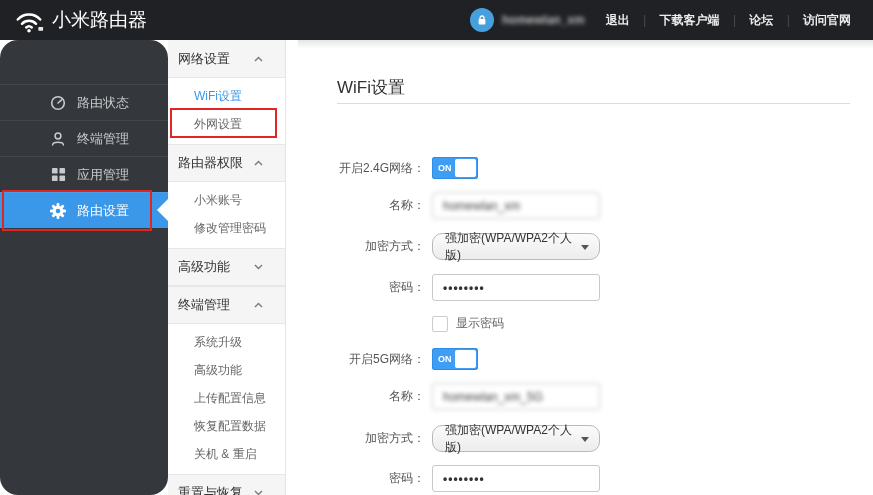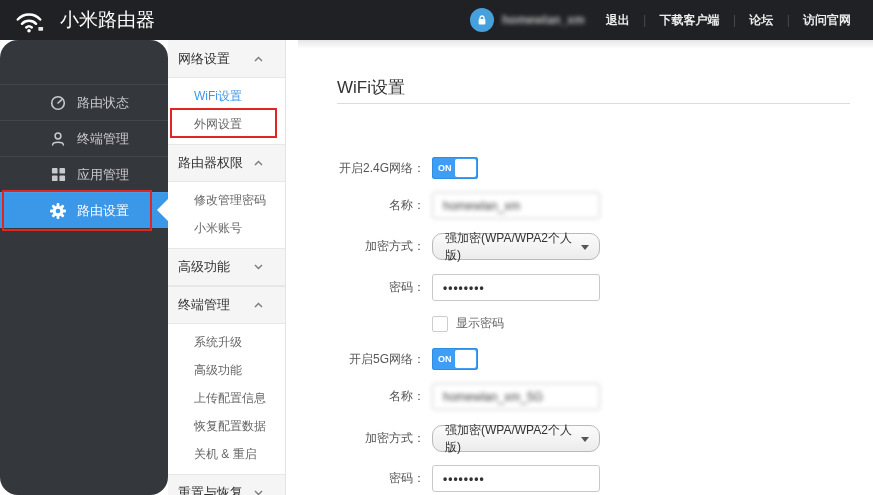--- a/index.html
+++ b/index.html
@@ -2,21 +2,21 @@
 <html><head>
 <meta charset="utf-8">
 <style>
   html,body{margin:0;padding:0;background:#fff;}
   .app{position:relative;width:873px;height:495px;overflow:hidden;
        font-family:"Liberation Sans","DejaVu Sans",sans-serif;background:#fff;}
 
   
   .topbar{position:absolute;left:0;top:0;width:873px;height:40px;background:#202124;
           display:flex;align-items:center;box-sizing:border-box;}
-  .logo{display:flex;align-items:center;gap:16px;padding-left:14px;color:#fff;font-size:19px;}
+  .logo{display:flex;align-items:center;gap:8px;padding-left:14px;color:#fff;font-size:19px;}
   .topbar-right{margin-left:auto;display:flex;align-items:center;padding-right:13px;
                 font-size:12px;font-weight:bold;color:#ededee;}
   .avatar{width:24px;height:24px;border-radius:50%;background:#46a0dc;display:flex;
           align-items:center;justify-content:center;margin-right:8px;cursor:pointer;}
   .username{color:#b9babc;margin-right:12px;filter:blur(2px);}
   .toplink{color:#ededee;text-decoration:none;padding:0 9px;cursor:pointer;}
   .topsep{color:#55565a;font-weight:normal;}
 
   
   .sidebar{position:absolute;left:0;top:40px;width:168px;height:455px;background:#34373c;border-radius:18px;}
@@ -184,24 +184,24 @@
     <div class="sec-header">
       <span>路由器权限</span>
       <span class="chev up">
         <svg width="9" height="6" viewBox="0 0 9 6">
             <polyline points="1,5 4.5,1.5 8,5" fill="none" stroke="#7a7a7a" stroke-width="1.4"></polyline>
           </svg>
       </span>
     </div>
     <div class="sub-group">
       <div class="sub-item">
+        <span>小米账号</span>
+      </div>
+      <div class="sub-item">
         <span>修改管理密码</span>
-      </div>
-      <div class="sub-item">
-        <span>小米账号</span>
       </div>
     </div>
     <div class="sec-header">
       <span>高级功能</span>
       <span class="chev down">
         <svg width="9" height="6" viewBox="0 0 9 6">
             <polyline points="1,5 4.5,1.5 8,5" fill="none" stroke="#7a7a7a" stroke-width="1.4"></polyline>
           </svg>
       </span>
     </div>

